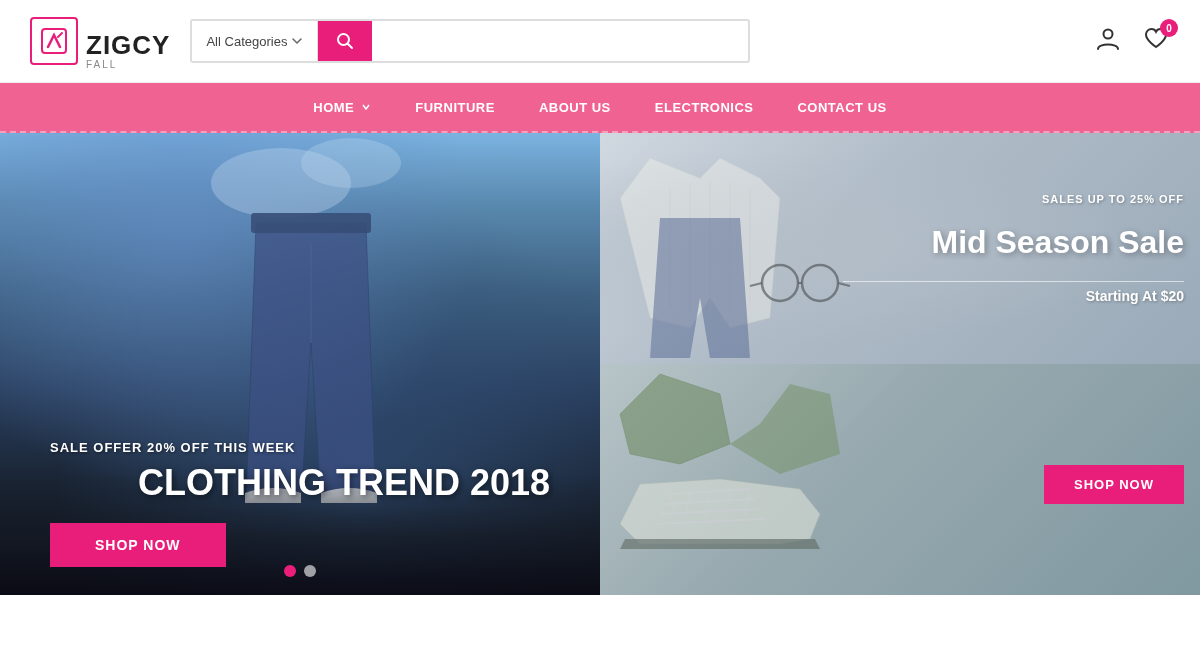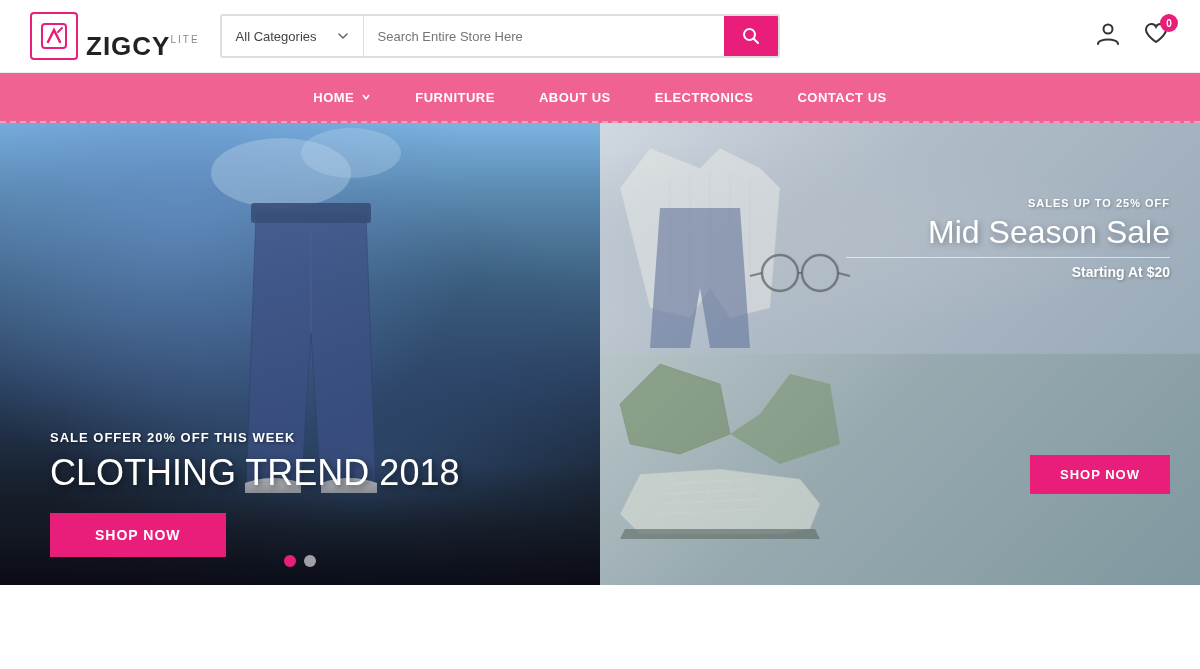--- a/index.html
+++ b/index.html
@@ -29,21 +29,21 @@
       align-items: center;
       justify-content: center;
       position: relative;
     }
     .logo-icon svg {
       width: 28px;
       height: 28px;
     }
     .logo-text-area {
       display: flex;
-      flex-direction: row;
+      flex-direction: column;
       line-height: 1;
       margin-top: 20px;
     }
     .logo-brand {
       font-size: 26px;
       font-weight: 900;
       color: #222;
       letter-spacing: 1px;
     }
     .logo-sub {
@@ -63,21 +63,21 @@
     }
     .category-dropdown {
       display: flex;
       align-items: center;
       padding: 0 14px;
       background: #fff;
       border-right: 1px solid #ddd;
       cursor: pointer;
       font-size: 13px;
       color: #444;
-      gap: 20px;
+      gap: 4px;
       white-space: nowrap;
     }
     .search-input {
       flex: 1;
       border: none;
       outline: none;
       padding: 0 14px;
       font-size: 13px;
       color: #888;
     }
@@ -183,26 +183,27 @@
       font-size: 13px;
       font-weight: 700;
       color: #fff;
       text-transform: uppercase;
       letter-spacing: 1px;
       margin-bottom: 8px;
       text-shadow: 1px 1px 3px rgba(0,0,0,0.5);
     }
     .hero-title {
       font-size: 36px;
-      font-weight: 400;
+      font-weight: 700;
       color: #fff;
       text-transform: uppercase;
       line-height: 1.1;
       text-shadow: 2px 2px 6px rgba(0,0,0,0.5);
       margin-bottom: 20px;
+      text-align: right;
     }
     .shop-now-btn {
       background: #e91e7a;
       color: #fff;
       border: none;
       padding: 14px 45px;
       font-size: 14px;
       font-weight: 700;
       letter-spacing: 1px;
       text-transform: uppercase;
@@ -262,37 +263,37 @@
       position: absolute;
       top: 0; left: 0; right: 0; bottom: 0;
       background: 
         linear-gradient(135deg, #b8c5c8 0%, #98aab0 40%, #8098a0 100%);
     }
 
     .panel-content {
       position: relative;
       z-index: 2;
       text-align: right;
-      padding: 20px 30px;
+      padding: 20px 16px;
     }
     .panel-tag {
       font-size: 11px;
       font-weight: 700;
       color: #fff;
       text-transform: uppercase;
       letter-spacing: 1px;
       text-shadow: 1px 1px 3px rgba(0,0,0,0.3);
     }
     .panel-title {
       font-size: 32px;
-      font-weight: 400;
+      font-weight: 700;
       color: #fff;
       line-height: 1.1;
       text-shadow: 2px 2px 6px rgba(0,0,0,0.3);
-      margin: 6px 0;
+      margin: 20px 0;
     }
     .panel-sub {
       font-size: 14px;
       font-weight: 700;
       color: #fff;
       text-shadow: 1px 1px 3px rgba(0,0,0,0.3);
     }
     .panel-divider {
       border: none;
       border-top: 1px solid rgba(255,255,255,0.6);
@@ -340,32 +341,31 @@
   <div class="logo-area">
     <div class="logo-icon">
       <svg viewBox="0 0 28 28" fill="none" xmlns="http://www.w3.org/2000/svg">
         <rect x="2" y="2" width="24" height="24" rx="3" stroke="#e91e7a" stroke-width="2" fill="none"></rect>
         <path d="M8 20 L14 8 L20 20" stroke="#e91e7a" stroke-width="2.5" stroke-linecap="round"></path>
         <path d="M18 10 L22 6" stroke="#e91e7a" stroke-width="2" stroke-linecap="round"></path>
       </svg>
     </div>
     <div class="logo-text-area">
       <span class="logo-brand">ZIGCY</span>
-      <span class="logo-sub">LITE</span>
+      <span class="logo-sub">FALL</span>
     </div>
   </div>
 
   <div class="search-area">
     <div class="category-dropdown">
       <span>All Categories</span>
       <svg width="12" height="12" viewBox="0 0 12 12">
         <path d="M2 4 L6 8 L10 4" stroke="#666" stroke-width="1.5" fill="none" stroke-linecap="round"></path>
       </svg>
     </div>
-    <input type="text" class="search-input" placeholder="Search Entire Store Here" style="">
     <button class="search-btn">
       <svg width="18" height="18" viewBox="0 0 18 18" fill="none">
         <circle cx="7.5" cy="7.5" r="5.5" stroke="white" stroke-width="2"></circle>
         <path d="M11.5 11.5 L16 16" stroke="white" stroke-width="2" stroke-linecap="round"></path>
       </svg>
     </button>
   </div>
 
   <div class="header-icons">
     <div class="header-icon-btn">

